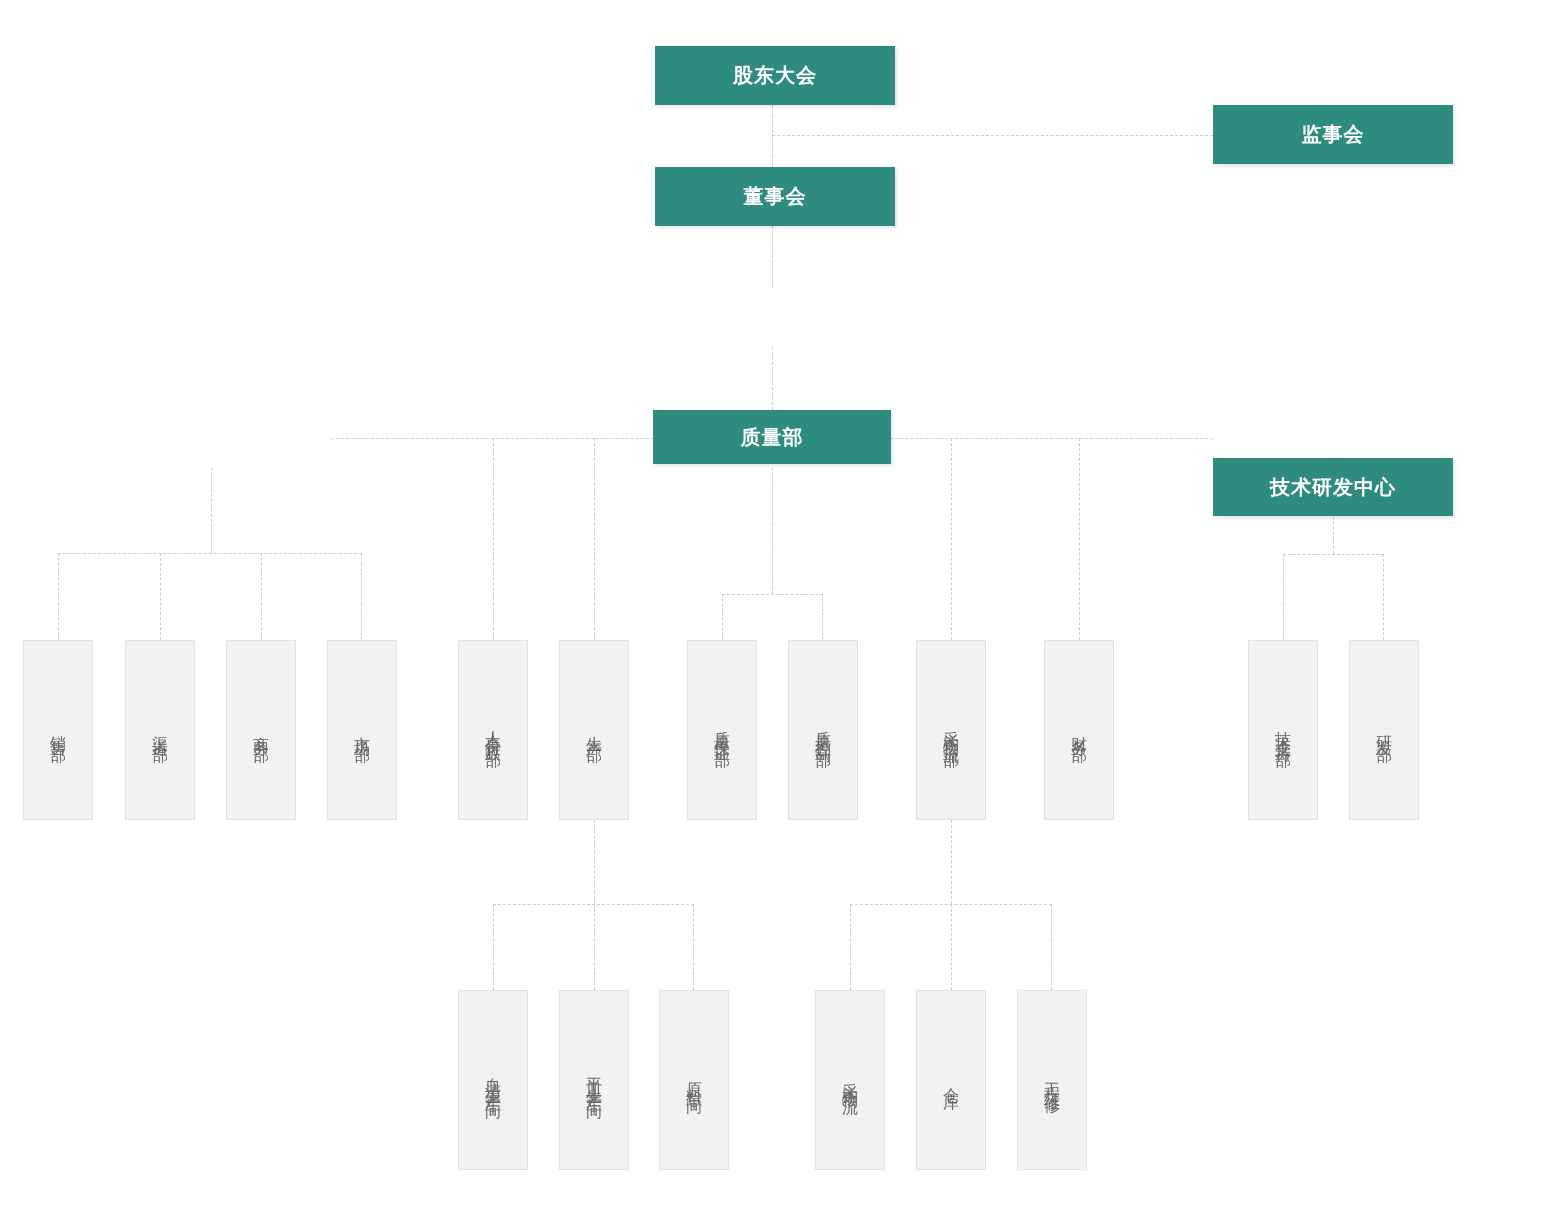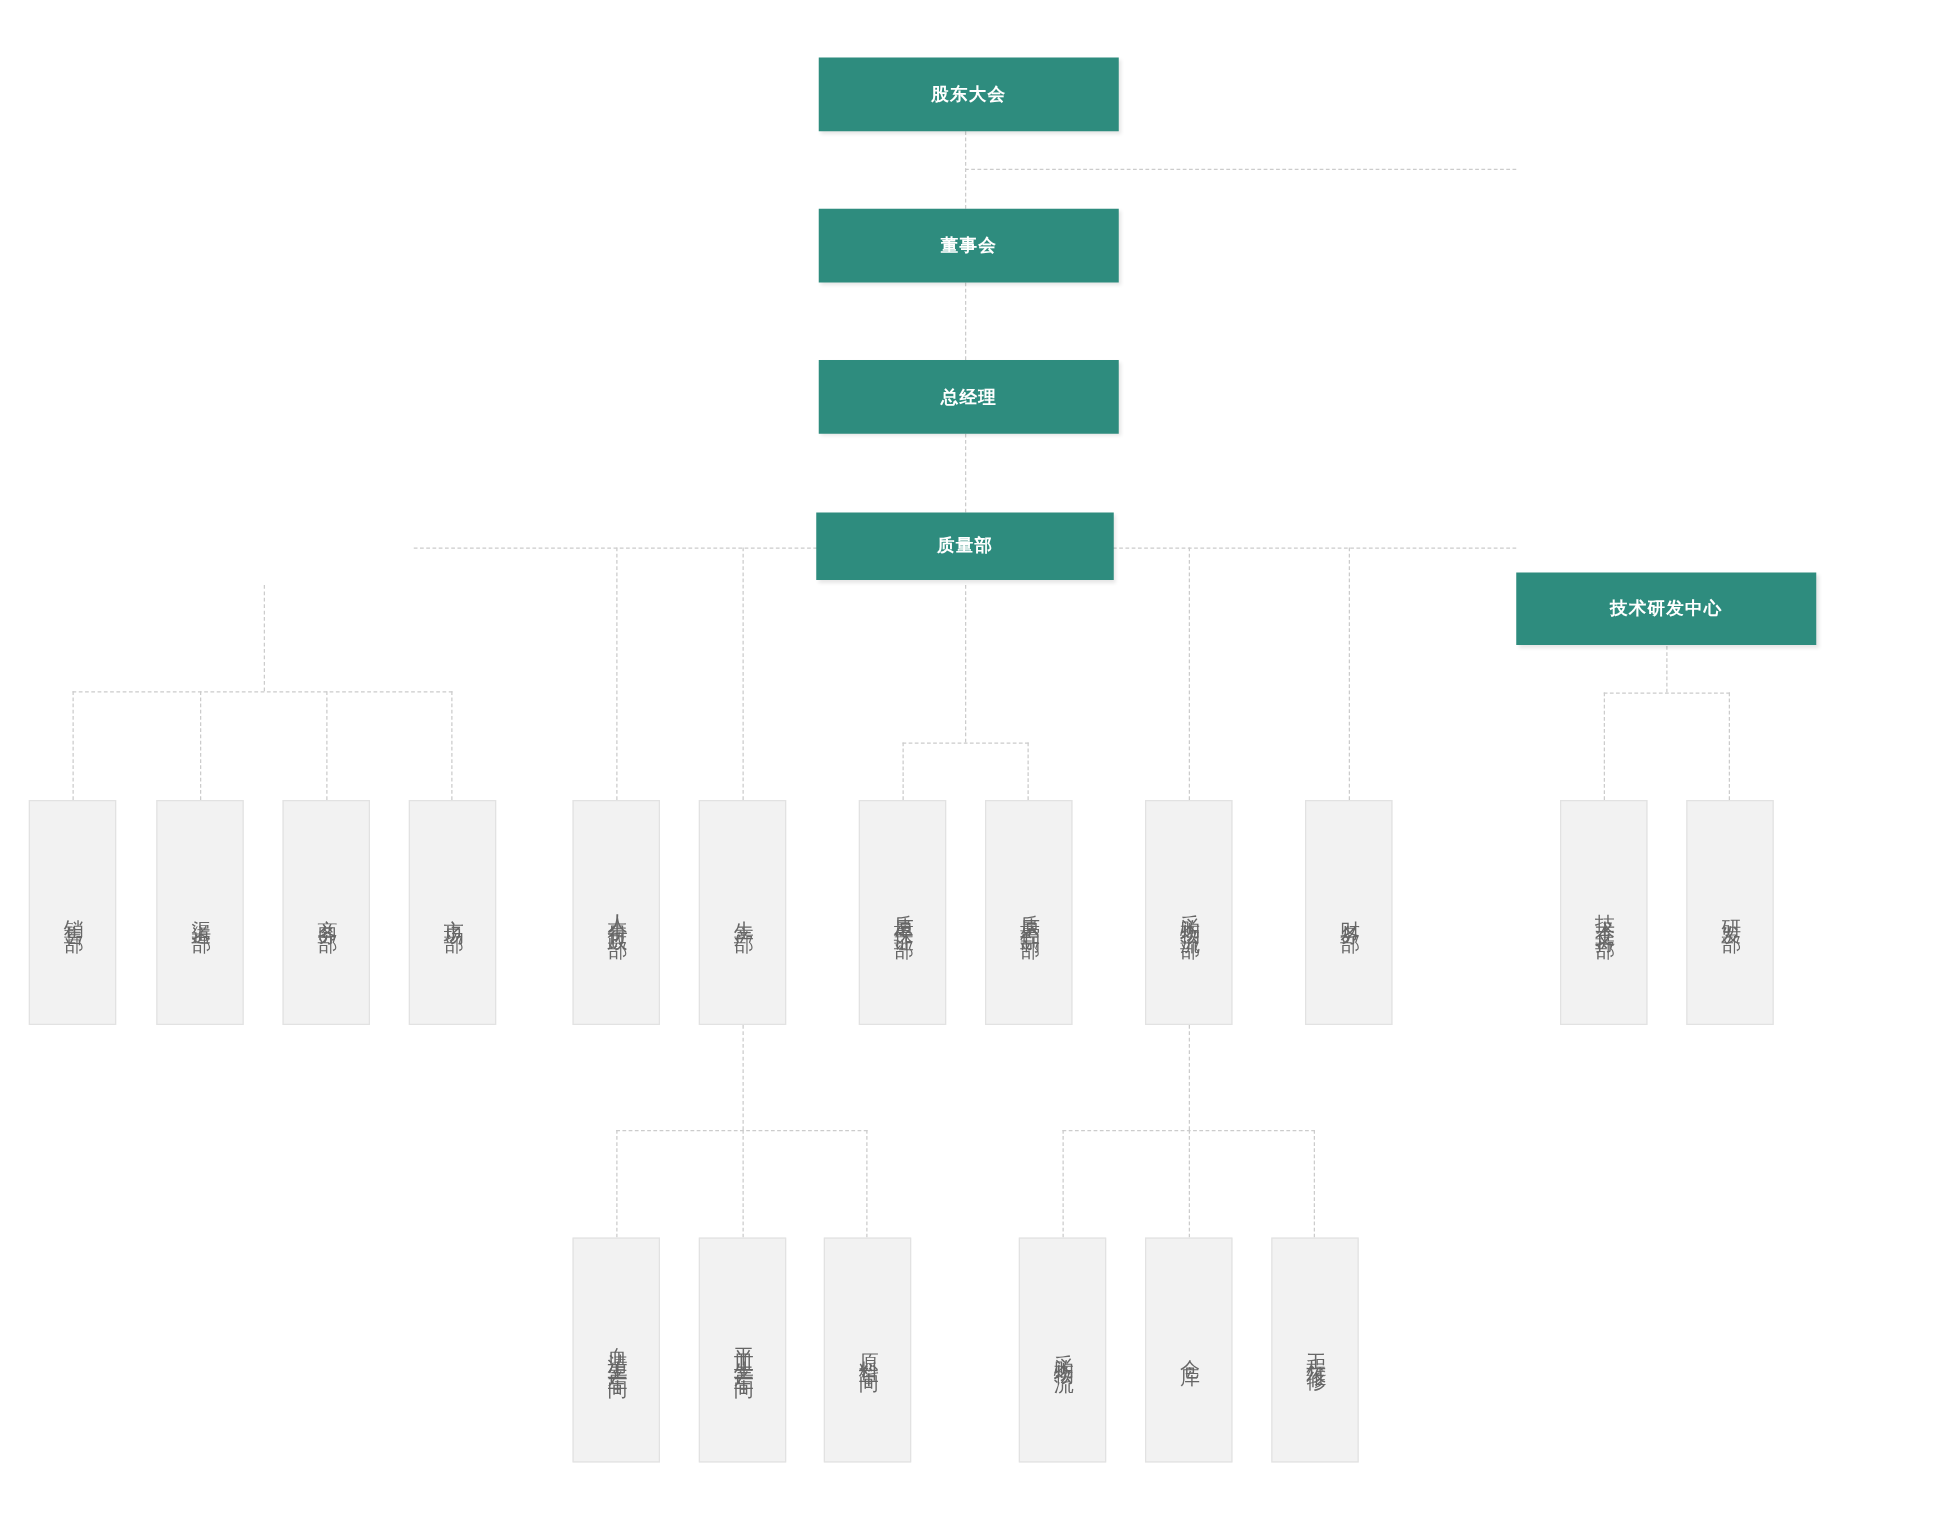--- a/index.html
+++ b/index.html
@@ -19,21 +19,21 @@
     position: absolute;
     box-sizing: border-box;
     display: flex;
     align-items: center;
     justify-content: center;
     z-index: 2;
   }
   .node.teal {
     background: var(--accent, #2e8c7e);
     color: var(--accent_text, #ffffff);
-    font-size: 14px;
+    font-size: 20px;
     font-weight: 700;
     letter-spacing: 1px;
     box-shadow: 2px 2px 3px rgba(0,0,0,0.10);
   }
   .node.dept {
     background: var(--box_fill, #f2f2f2);
     border: 1px solid var(--box_border, #e2e2e2);
     color: var(--box_text, #666666);
     font-size: 16px;
   }
@@ -94,25 +94,25 @@
   <div class="line bracket" style="left:493px; top:904px; width:201px; height:86px;"></div>
   <div class="line vline" style="left:594px; top:904px; height:86px;"></div>
 
   <div class="line vline" style="left:951px; top:820px; height:84px;"></div>
   <div class="line bracket" style="left:850px; top:904px; width:202px; height:86px;"></div>
   <div class="line vline" style="left:951px; top:904px; height:86px;"></div>
 
   <div class="node teal" style="left:655px; top:46px; width:240px; height:59px;">
     <span>股东大会</span>
   </div>
+  <div class="node teal" style="left:1213px; top:105px; width:240px; height:59px;">
+    <span>监事会</span>
+  </div>
   <div class="node teal" style="left:655px; top:167px; width:240px; height:59px;">
     <span>董事会</span>
-  </div>
-  <div class="node teal" style="left:655px; top:288px; width:240px; height:59px;">
-    <span>总经理</span>
   </div>
 
   <div class="node teal" style="left:653px; top:410px; width:238px; height:54px;">
     <span>质量部</span>
   </div>
   <div class="node teal" style="left:1213px; top:410px; width:240px; height:58px;margin-top:48px;">
     <span>技术研发中心</span>
   </div>
 
   <div class="node dept" style="left:23px; top:640px; width:70px; height:180px;">

